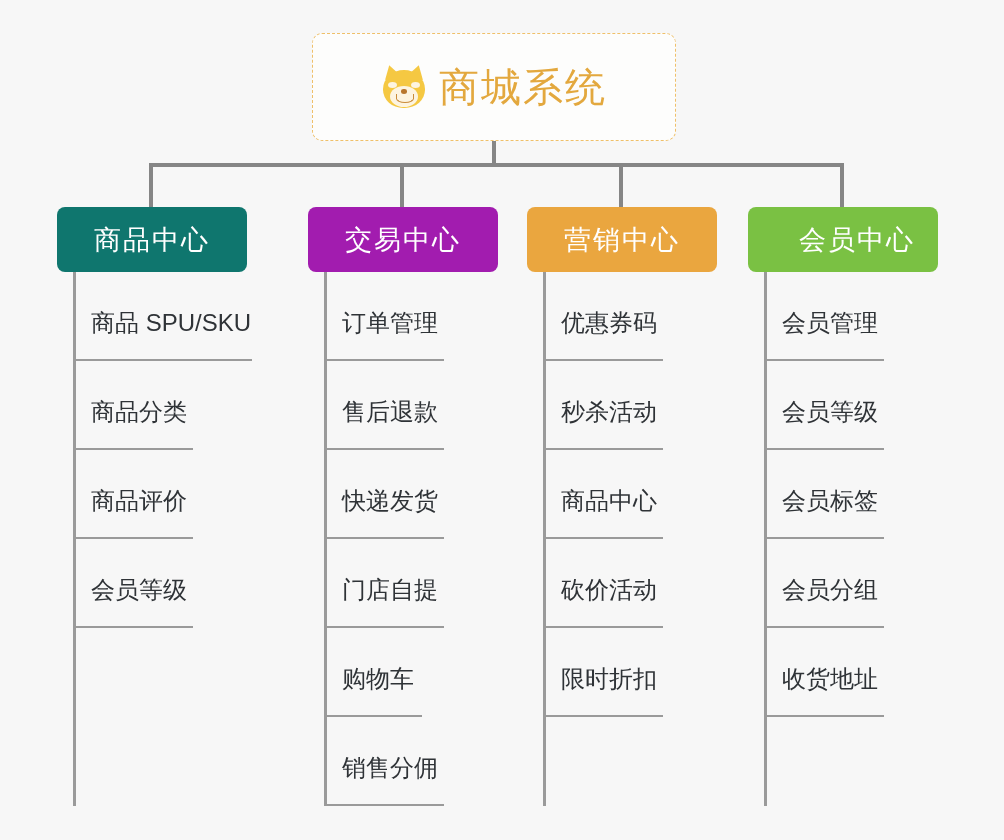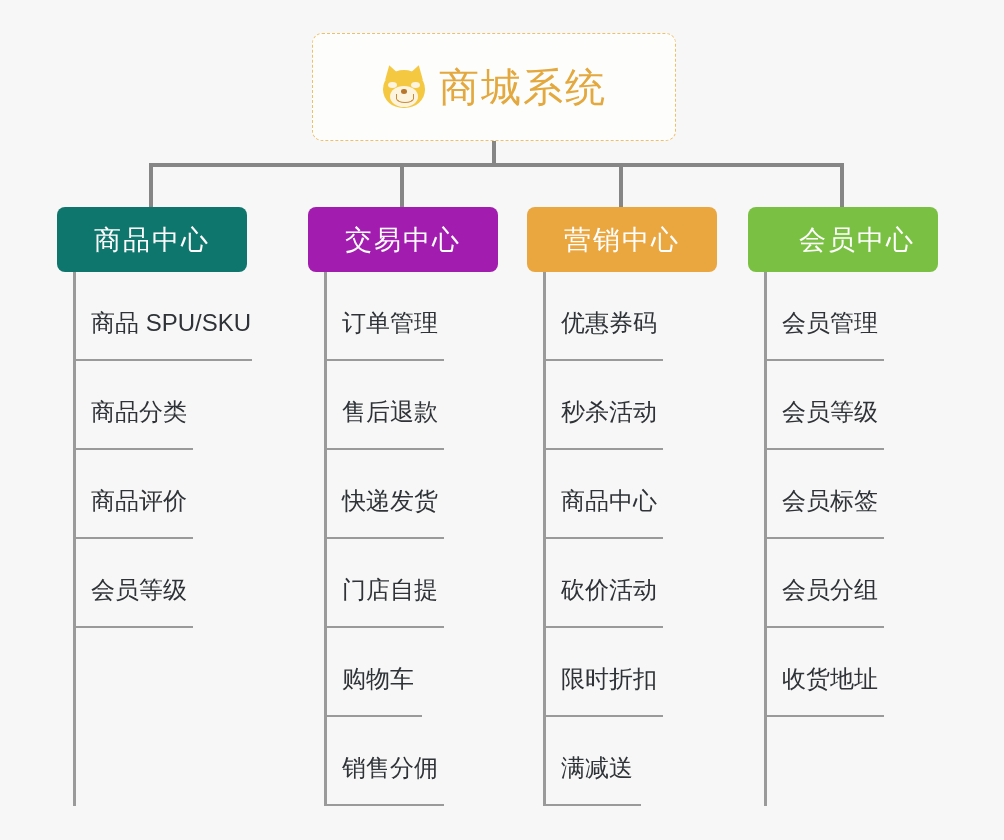--- a/index.html
+++ b/index.html
@@ -266,24 +266,20 @@
         <span class="leaf-underline" style="width: 120px;"></span>
       </div>
       <div class="leaf">
         <span class="leaf-label">砍价活动</span>
         <span class="leaf-underline" style="width: 120px;"></span>
       </div>
       <div class="leaf">
         <span class="leaf-label">限时折扣</span>
         <span class="leaf-underline" style="width: 120px;"></span>
       </div>
-      <div class="leaf">
-        <span class="leaf-label">满减送</span>
-        <span class="leaf-underline" style="width: 98px;"></span>
-      </div>
     </div>
   </div>
 
   <div class="column" style="left:748px">
     <div class="cat-box" style="background: rgb(122, 193, 67); padding-left: 28px;">
       <span>会员中心</span>
     </div>
     <div class="leaves">
       <div class="spine" style="height: 534px;"></div>
       <div class="leaf">

